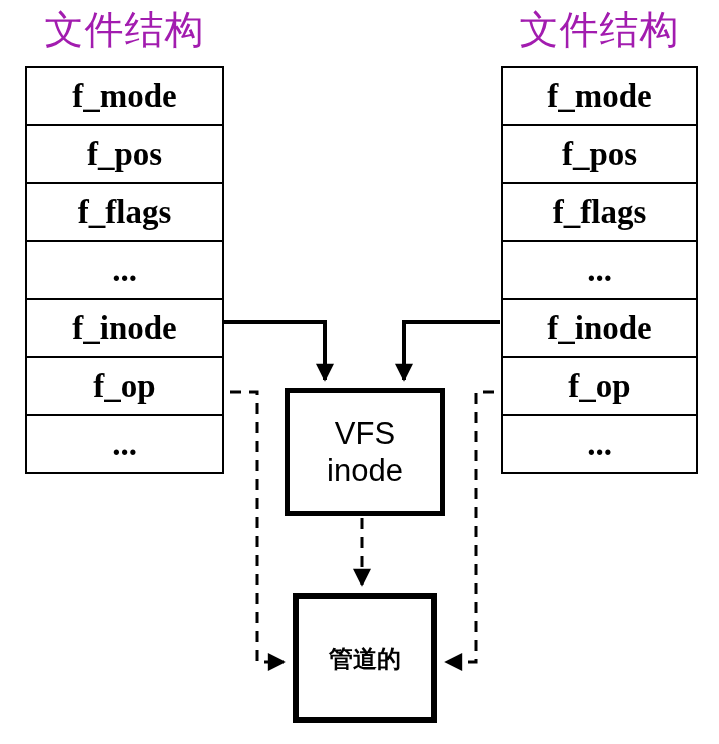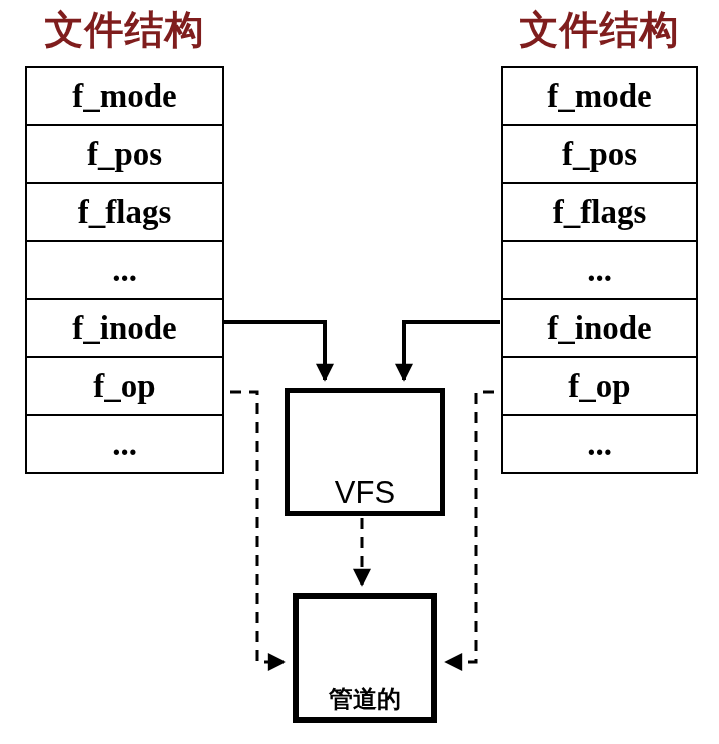--- a/index.html
+++ b/index.html
@@ -6,21 +6,21 @@
   #canvas{
     position:relative;
     width:719px;height:744px;
     background:#ffffff;
     font-family:"Liberation Sans", sans-serif;
     overflow:hidden;
   }
   .table-title{
     position:absolute;
     top:6px;height:48px;
-    font-size:39px;font-weight:bold;color:#7f1d1d;
+    font-size:39px;font-weight:normal;color:#a21caf;
     text-align:center;line-height:48px;
     letter-spacing:1px;
     font-family:"Liberation Sans", sans-serif;
   }
   #left-title{left:25px;width:199px;}
   #right-title{left:501px;width:197px;}
   .file-table{
     position:absolute;top:66px;
     border:2px solid #000;background:#fff;
   }
@@ -32,21 +32,21 @@
     display:flex;align-items:center;justify-content:center;
     font-family:"Liberation Serif", serif;
     font-weight:bold;font-size:33px;color:#000;
   }
   .file-table .row:last-child{border-bottom:none;}
   .node-box{
     position:absolute;
     background:#fff;border:5px solid #000;
     box-sizing:border-box;
     display:flex;flex-direction:column;
-    align-items:center;justify-content:flex-end;
+    align-items:center;justify-content:center;
     color:#000;text-align:center;
   }
   #vfs-box{
     left:285px;top:388px;width:160px;height:128px;
     font-family:"Liberation Sans", sans-serif;
     font-size:31px;font-weight:400;line-height:37px;
   }
   #pipe-box{
     left:293px;top:593px;width:144px;height:130px;
     border-width:6px;
@@ -81,20 +81,21 @@
     <div class="row">f_pos</div>
     <div class="row">f_flags</div>
     <div class="row">...</div>
     <div class="row">f_inode</div>
     <div class="row">f_op</div>
     <div class="row">...</div>
   </div>
 
   <div class="node-box" id="vfs-box">
     <span>VFS</span>
+    <span>inode</span>
   </div>
 
   <div class="node-box" id="pipe-box">
     <span>管道的</span>
   </div>
 
   <svg id="connector-layer" viewBox="0 0 719 744" xmlns="http://www.w3.org/2000/svg">
     <defs>
       <marker id="arr" viewBox="0 0 10 10" refX="9" refY="5" markerWidth="20" markerHeight="18" markerUnits="userSpaceOnUse" orient="auto">
         <path d="M0,0 L10,5 L0,10 z" fill="#000"></path>

